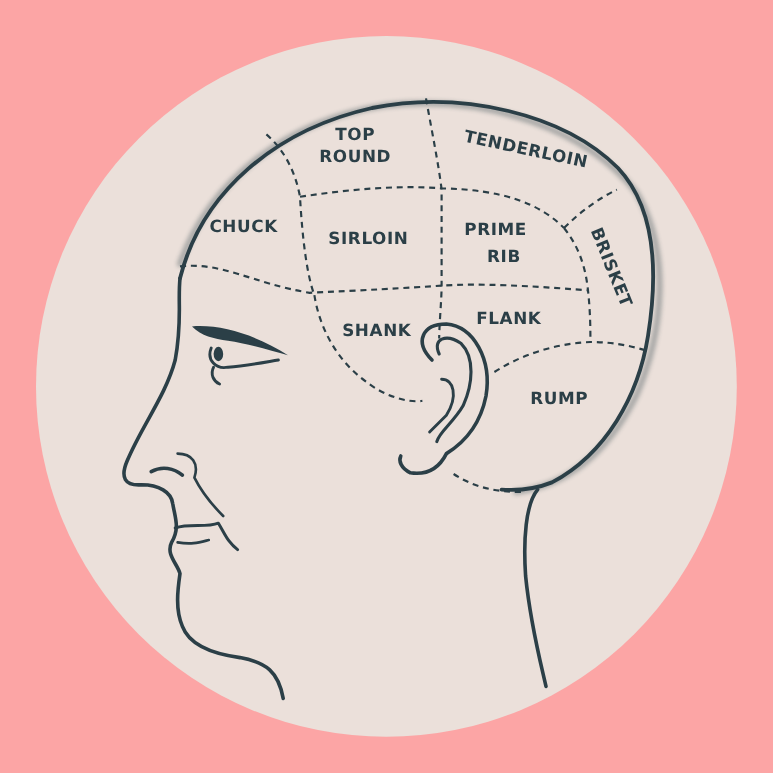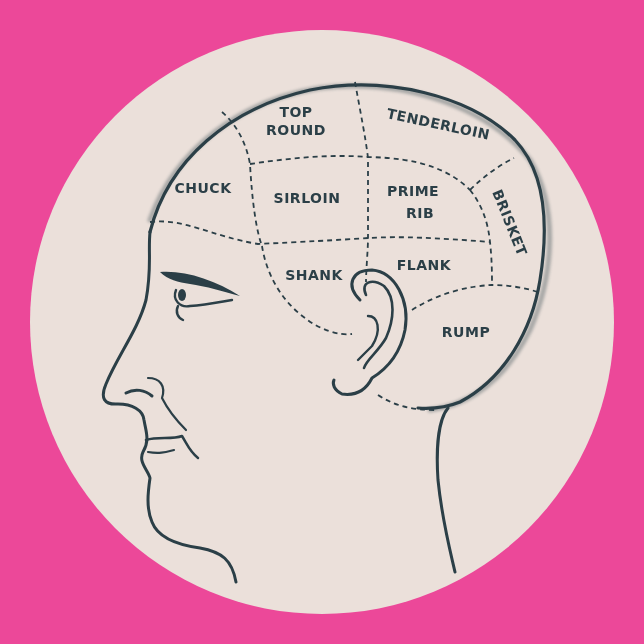--- a/index.html
+++ b/index.html
@@ -1,16 +1,16 @@
 <!DOCTYPE html>
 <html><head>
 <meta charset="utf-8">
 <style>
   html,body{margin:0;padding:0;background:#efefef;}
-  .stage{position:relative;width:644px;height:644px;overflow:hidden;background:#ec4899;}
+  .stage{position:relative;width:644px;height:644px;overflow:hidden;background:#fca5a5;}
   svg{position:absolute;left:0;top:0;}
   .lbl{font-family:"DejaVu Sans",sans-serif;font-weight:bold;font-size:14px;fill:#2b3f47;letter-spacing:0.5px;}
   .ink{stroke:#2b3f47;fill:none;stroke-linecap:round;stroke-linejoin:round;}
   .dash{stroke:#2b3f47;fill:none;stroke-width:1.8;stroke-dasharray:5 4;}
 </style>
 </head>
 <body>
 
 <div class="stage">
 <svg width="644" height="644" viewBox="0 0 644 644">

